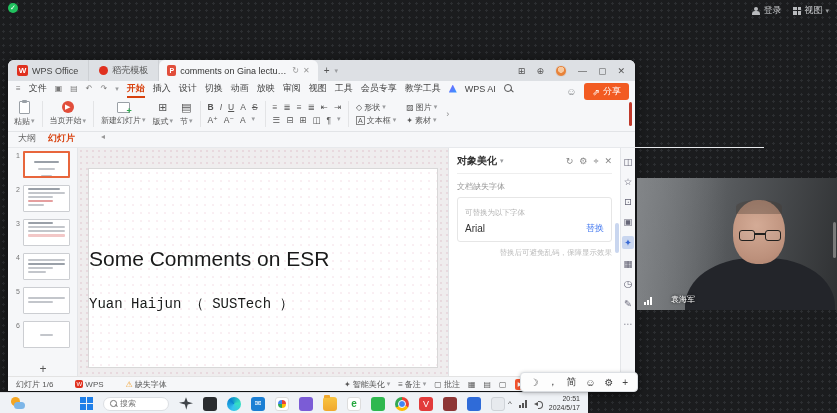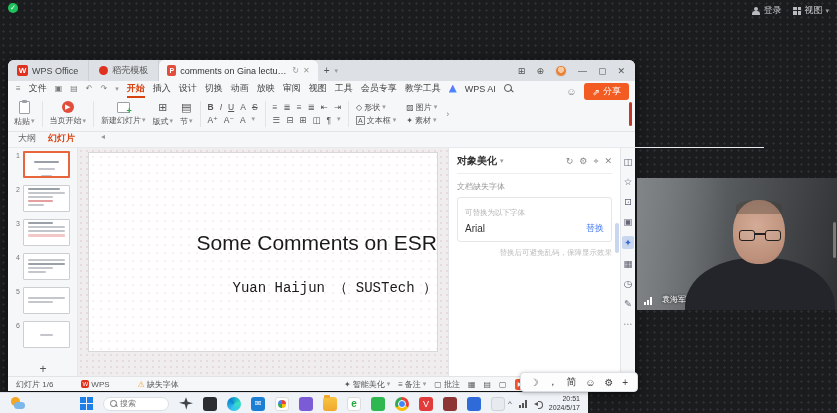--- a/index.html
+++ b/index.html
@@ -92,23 +92,23 @@
   .ln.d { background:#9aa0a8; }
   .ln.r { background:#e59f9f; }
   .ln.hl { background:#f2c7c7; height:3px; }
   .ln.c { width:40%; margin:5px auto 0; }
   .ln.half { width:55%; }
   .t-plus { position:absolute; left:0; bottom:0px; width:70px; text-align:center; font-size:12px; color:#555; cursor:pointer; }
 
   .canvas { width:370px; height:228px; background:#efedee;
     background-image:radial-gradient(#e8d9de .8px, transparent 1px); background-size:6px 6px;
     display:flex; justify-content:center; }
-  .slide { margin-top:4px; width:350px; height:200px; background:#fff; border:1px solid #d8d8d8;
+  .slide { margin-top:20px; width:350px; height:200px; background:#fff; border:1px solid #d8d8d8;
     background-image:radial-gradient(#f7e6ec .6px, transparent .9px); background-size:8px 8px;
-    text-align:right; color:#1a1a1a; }
+    text-align:left; color:#1a1a1a; }
   .s-title { margin-top:78px; font-size:21px; }
   .s-author { margin-top:24px; font-size:14px;font-family:Liberation Mono, monospace; }
   .s-date { margin-top:12px; font-size:11px; }
 
   .pane { width:172px; height:228px; background:#fff; border-left:1px solid #e2e4e7; padding:6px 8px; position:relative; }
   .pane-head { display:flex; align-items:center; border-bottom:1px solid #eee; padding-bottom:5px; }
   .pane-title { font-size:10px; font-weight:bold; color:#333; display:flex; gap:3px; align-items:center; }
   .pane-icons { margin-left:auto; display:flex; gap:6px; color:#888; font-size:9px; }
   .pane-sec { margin-top:7px; font-size:8px; color:#999; }
   .font-card { margin-top:5px; border:1px solid #e6e6e6; border-radius:3px; padding:6px 7px; }
@@ -121,21 +121,21 @@
   .pane-note { margin-top:6px; font-size:7.5px; color:#bdbdbd; text-align:right; }
   .pane-scroll { position:absolute; right:1px; top:75px; width:4px; height:30px; background:#c9d6ef; border-radius:2px; }
 
   .strip { width:15px; height:228px; background:#f6f7f9; border-left:1px solid #e4e6e9; display:flex;
     flex-direction:column; align-items:center; padding-top:8px; gap:9px; font-size:9.5px; color:#667; }
   .strip span { cursor:pointer; line-height:11px; }
   .strip .active { background:#c9d6ef; color:#3a6ad4; border-radius:2px; padding:1px 2px; }
 
   .statusbar { position:absolute; left:0; top:316px; width:627px; height:15px; background:#f6f7f9;
     border-top:1px solid #e3e3e3; display:flex; align-items:center; padding:0 8px; font-size:8px; color:#555; }
-  .st-left { display:flex; gap:28px; align-items:center; }
+  .st-left { display:flex; gap:22px; align-items:center; }
   .wps-mini { width:8px; height:8px; border-radius:2px; background:#e0301e; color:#fff; font-size:6px; line-height:8px; text-align:center; }
   .warn { color:#f0a030; }
   .st-right { margin-left:auto; display:flex; gap:8px; align-items:center; }
   .st-it { display:flex; gap:2px; align-items:center; cursor:pointer; }
   .st-play { width:11px; height:11px; border-radius:2px; background:#f3532e; color:#fff; font-size:6px; line-height:11px; text-align:center; }
   .zoom-track { width:26px; height:2px; background:#cfd2d6; border-radius:1px; position:relative; }
   .zoom-track i { position:absolute; left:12px; top:-2px; width:5px; height:5px; border-radius:50%; background:#8a8d92; }
 
   .ime { position:absolute; left:520px; top:372px; width:118px; height:20px; background:#fdfdfd;
     border:1px solid #dcdfe3; border-radius:4px; box-shadow:0 1px 4px rgba(0,0,0,.25);
@@ -190,21 +190,21 @@
     background:linear-gradient(100deg,#7a7d80 0%,#55585b 45%,#2f3133 100%); overflow:hidden; }
   .wall-light { position:absolute; left:0; top:0; width:90px; height:132px; background:linear-gradient(90deg,#8b8e91,transparent); opacity:.5; }
   .body-sh { position:absolute; left:48px; top:80px; width:150px; height:60px; background:#23252a; border-radius:45% 45% 0 0 / 80% 80% 0 0; }
   .head { position:absolute; left:96px; top:22px; width:52px; height:64px; border-radius:48% 48% 44% 44%;
     background:radial-gradient(circle at 45% 40%, #d4ab96 0%, #bc907b 70%, #a87d6a 100%); }
   .head::before { content:""; position:absolute; left:3px; top:0; width:46px; height:14px; border-radius:50% 50% 0 0; background:rgba(70,58,50,.35); }
   .glasses { position:absolute; left:102px; top:52px; width:42px; height:12px; }
   .glasses i { position:absolute; width:16px; height:11px; border:1.5px solid #22211f; border-radius:3px; background:rgba(255,255,255,.08); }
   .glasses i:nth-child(1){left:0;} .glasses i:nth-child(2){right:0;}
   .glasses::after { content:""; position:absolute; left:16px; top:3px; width:10px; height:1.5px; background:#22211f; }
-  .cam-name { position:absolute; left:7px; bottom:5px; display:flex; gap:10px; align-items:flex-end;
+  .cam-name { position:absolute; left:7px; bottom:5px; display:flex; gap:19px; align-items:flex-end;
     color:#fff; font-size:8px; text-shadow:0 0 3px #000; }
   .cam-name .sigbars i { background:#fff; }
   .cam-scroll { position:absolute; right:1px; top:44px; width:3px; height:36px; background:#7a7a7a; border-radius:2px; }
 </style>
 </head>
 <body>
 
 <div class="stage">
 
   <div class="green-dot"><span>✓</span></div>

